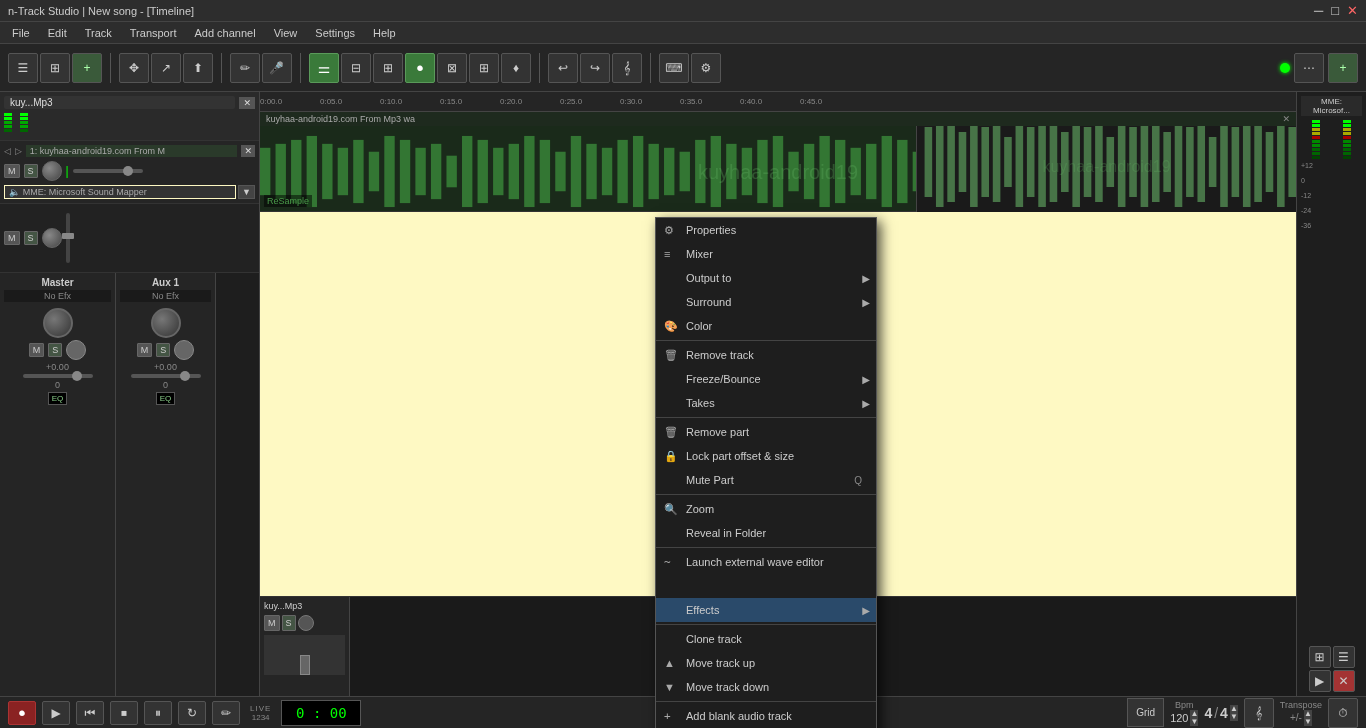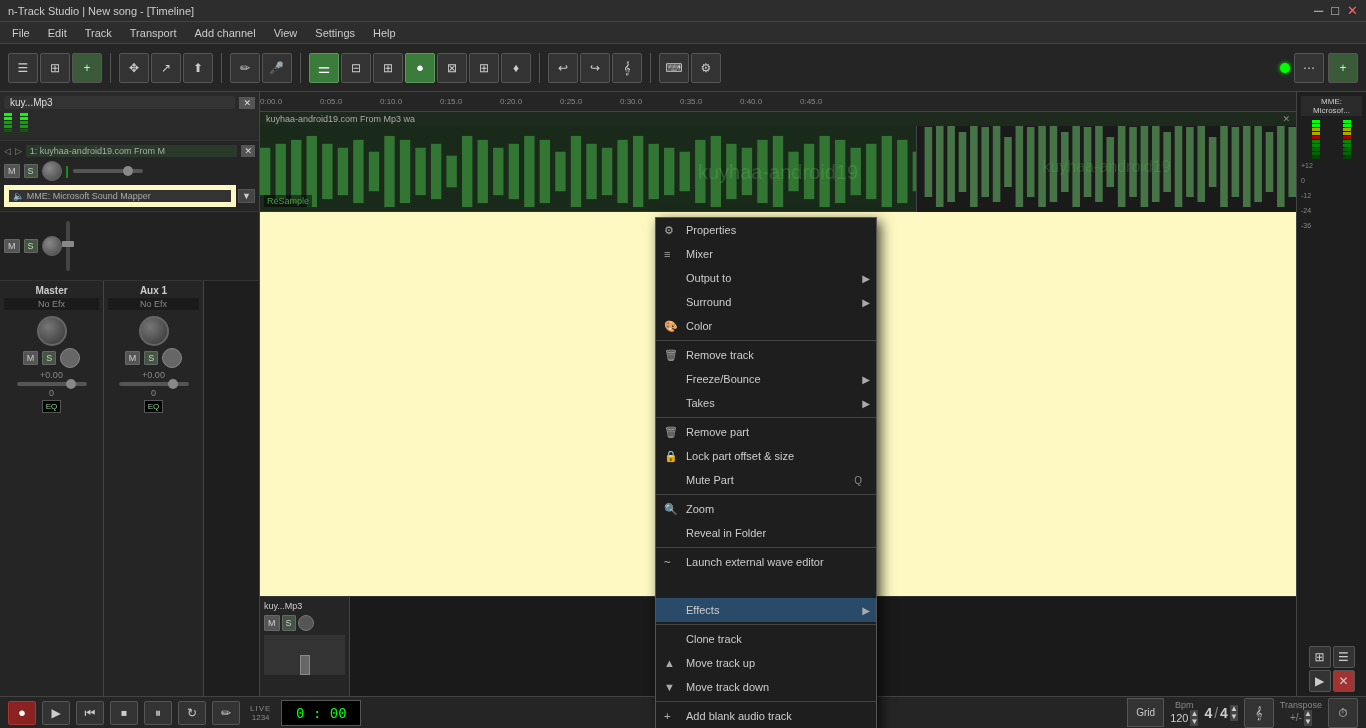--- a/index.html
+++ b/index.html
@@ -176,21 +176,21 @@
         <div style="display:flex; align-items:center; gap:4px;">
           <button class="btn-ms btn-m">M</button>
           <button class="btn-ms btn-s">S</button>
           <div class="panning-knob"></div>
           <span style="color:#0f0; font-size:12px;">|</span>
 
           <input type="range" class="vol-slider" value="0" min="-60" max="12" style="width: 70px;">
         </div>
 
         <div style="display:flex; align-items:center; gap:2px; margin-top:4px;">
-          <div style="background:#333; border:5px solid #fef9c3; color:#aaa; font-size:9px; padding:1px 4px; flex:1; overflow:hidden; white-space:nowrap;">
+          <div style="background:#333; border:1px solid #fef9c3; color:#aaa; font-size:9px; padding:1px 4px; flex:1; overflow:hidden; white-space:nowrap;">
             <span>🔈</span>
             <span>MME: Microsoft Sound Mapper</span>
           </div>
           <div style="background:#444; border:1px solid #555; color:#ccc; font-size:9px; padding:1px 3px; cursor:pointer;">▼</div>
         </div>
       </div>
 
       <div style="background:#222; border-bottom:1px solid #333; padding:4px;">
         <div style="display:flex; align-items:center; gap:4px;">
           <button class="btn-ms btn-m">M</button>
@@ -201,21 +201,21 @@
             <div class="fader-track">
               <div class="fader-thumb"></div>
             </div>
           </div>
         </div>
       </div>
 
       <div style="flex:1; background:#1e1e1e; overflow:hidden;">
         <div style="display:flex; height:100%;">
 
-          <div style="width:104px; background:#252525; border-right:1px solid #444; padding:4px; display:flex; flex-direction:column; align-items:center; gap:2px;">
+          <div style="width:116px; background:#252525; border-right:1px solid #444; padding:4px; display:flex; flex-direction:column; align-items:center; gap:2px;">
             <div style="font-size:10px; color:#ccc; font-weight:bold;">Master</div>
             <div style="background:#1a1a1a; color:#888; font-size:9px; padding:1px 4px; width:100%; text-align:center;">No Efx</div>
             <div class="knob" style="margin-top:4px;"></div>
             <div style="display:flex; align-items:center; gap:4px;">
               <button class="btn-ms btn-m">M</button>
               <button class="btn-ms btn-s">S</button>
               <div style="width:20px; height:20px; border-radius:50%; background:#666; border:1px solid #888;"></div>
             </div>
             <div style="font-size:9px; color:#888;">+0.00</div>
             <input type="range" class="vol-slider" value="0" min="-60" max="12" style="width: 70px;">

